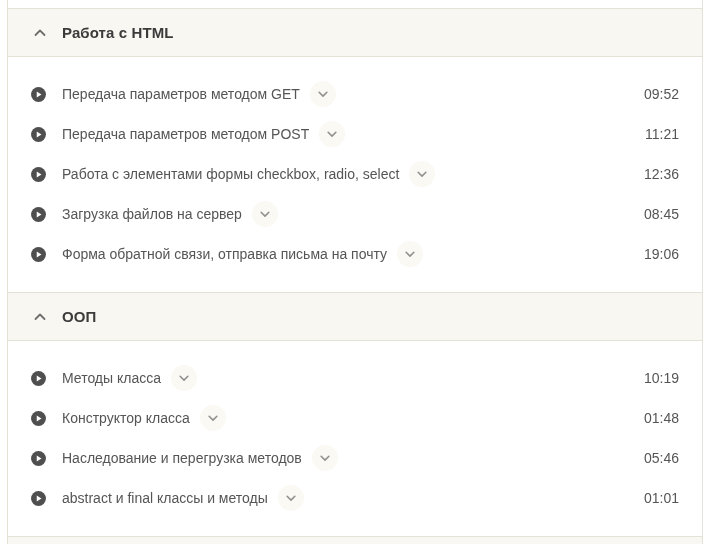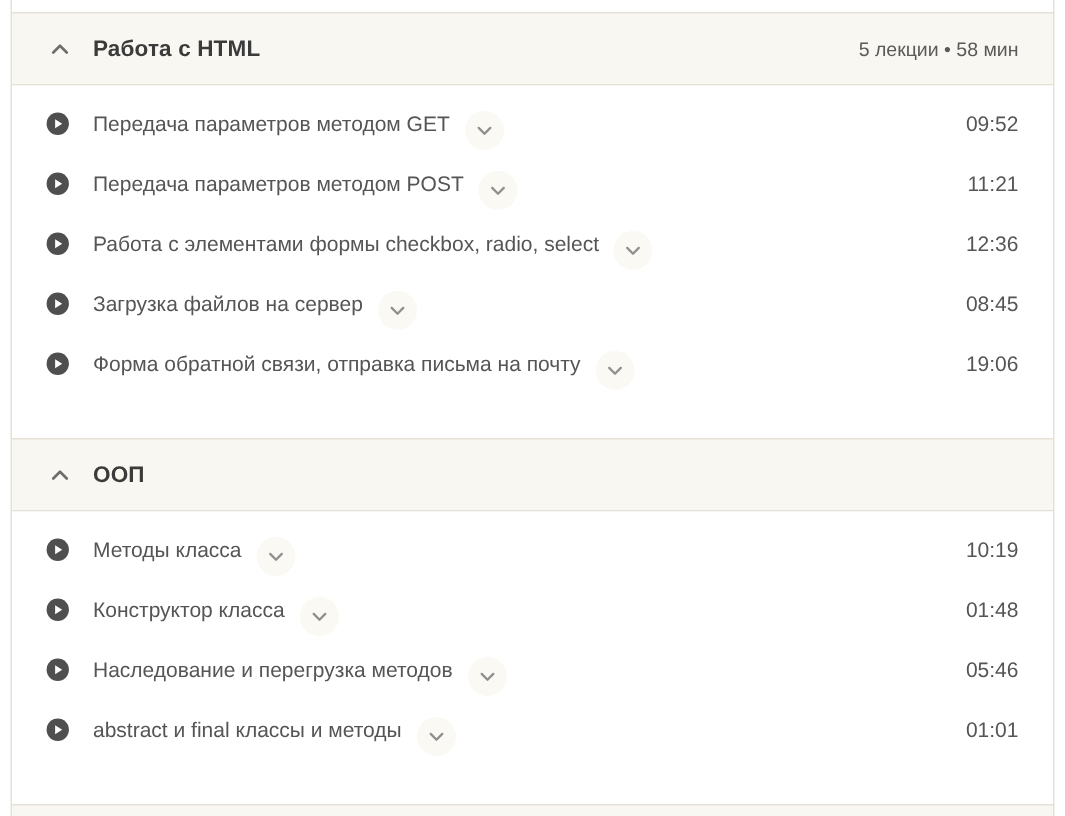--- a/index.html
+++ b/index.html
@@ -49,20 +49,21 @@
   }
 
   .lessons {
     list-style: none;
     background: #ffffff;
     padding: 17px 23px 18px 22px;
   }
   .lesson {
     height: 40px;
     display: flex;
+    align-items: center;
   }
   .play {
     width: 17px; height: 17px;
     margin-right: 15px;
     flex: none;
     display: inline-flex;
     cursor: pointer;
   }
   .lesson-title {
     font-size: 14px;
@@ -103,21 +104,20 @@
   <div class="top-spacer"></div>
   <div id="sections">
   <section>
     <header class="sec-header">
       <span class="chev-up">
         <svg width="14" height="14" viewBox="0 0 14 14">
           <polyline points="2.5,9 7,4.5 11.5,9" fill="none" stroke="currentColor" stroke-width="1.8" stroke-linecap="round" stroke-linejoin="round"></polyline>
         </svg>
       </span>
       <h3 class="sec-title">Работа с HTML</h3>
-      <span class="sec-meta">5 лекции • 58 мин</span>
     </header>
     <ul class="lessons">
   <li class="lesson">
     <span class="play">
       <svg width="17" height="17" viewBox="0 0 24 24">
         <circle cx="12" cy="12" r="10.5" fill="#4f4f4f"></circle>
         <path d="M9.5 7.8 L16.2 12 L9.5 16.2 Z" fill="#ffffff"></path>
       </svg>
     </span>
     <span class="lesson-title">Передача параметров методом GET</span>

